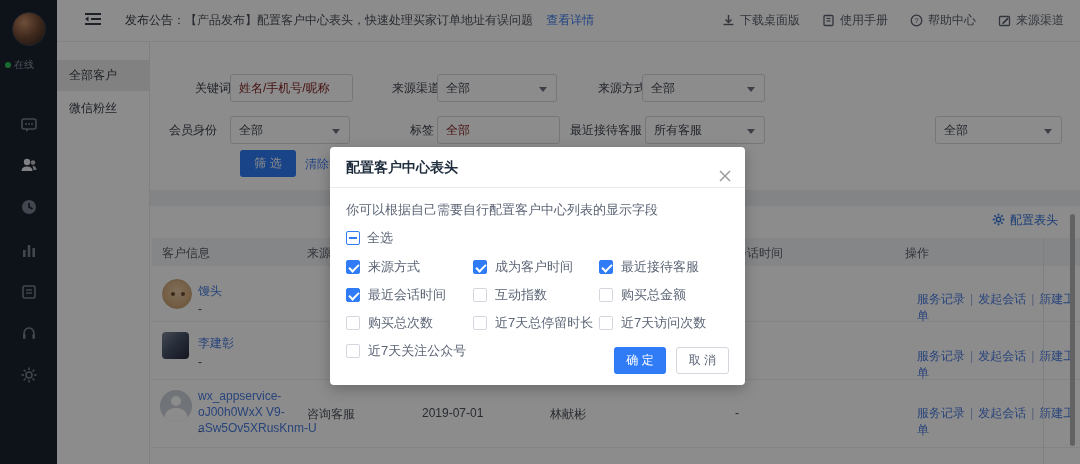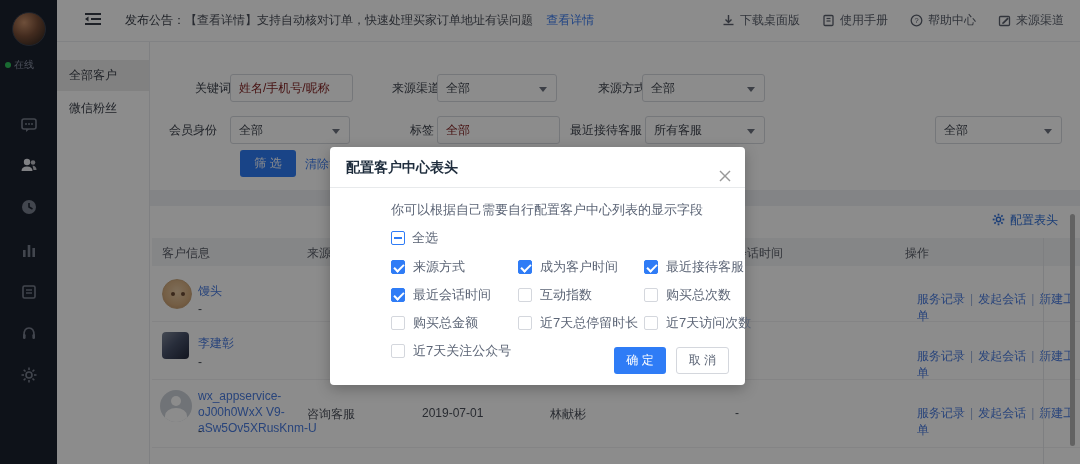--- a/index.html
+++ b/index.html
@@ -66,21 +66,21 @@
   .av-r3 .body { position:absolute; left:5px; top:18px; width:22px; height:16px; border-radius:50% 50% 0 0; background:#fff; }
   .av-r4 { position:absolute; left:160px; top:456px; width:30px; height:30px; border-radius:50%; background:#3c8ce8; }
 
   
   .mask { position:absolute; left:0; top:0; width:1080px; height:464px; background:rgba(0,0,0,0.45); z-index:10; }
   .modal { position:absolute; left:330px; top:147px; width:415px; height:238px; background:#fff; border-radius:4px;
            box-shadow:0 4px 14px rgba(0,0,0,0.25); z-index:20; }
   .modal-header { position:relative; height:41px; line-height:41px; padding:0 16px; border-bottom:1px solid #e8eaec; }
   .modal-title { font-size:14px; font-weight:bold; color:#1f2d3d; }
   .modal-close { position:absolute; right:12px; top:13px; width:16px; height:16px; cursor:pointer; }
-  .modal-body { padding:13px 4px 0 16px;margin-left:45px; }
+  .modal-body { padding:13px 4px 0 16px; }
   .modal-desc { color:#5c6576; font-size:13px; }
   .cb { display:inline-block; width:14px; height:14px; border:1px solid #d4d7dd; border-radius:2px; background:#fff; position:relative; vertical-align:-3px; cursor:pointer; }
   .cb.checked { background:#2f7cf6; border-color:#2f7cf6; }
   .cb.checked:after { content:""; position:absolute; left:4px; top:1px; width:4px; height:8px; border:solid #fff; border-width:0 2px 2px 0; transform:rotate(45deg); }
   .cb.indeterminate { border-color:#2f7cf6; }
   .cb.indeterminate:after { content:""; position:absolute; left:2px; top:5px; width:8px; height:2px; background:#2f7cf6; }
   .select-all { margin-top:10px; color:#5c6576; font-size:13px; }
   .select-all .cb { margin-right:7px; }
   .field-grid { margin-top:6px; display:grid; grid-template-columns:127px 126px 1fr; grid-auto-rows:28px; align-items:center; }
   .field { color:#5c6576; font-size:13px; white-space:nowrap; }
@@ -162,21 +162,21 @@
   <div class="topbar">
     <div class="collapse">
       <svg width="20" height="16" viewBox="0 0 20 16">
           <line x1="2" y1="3" x2="18" y2="3" stroke="#3a3f49" stroke-width="2"></line>
           <line x1="8" y1="8" x2="18" y2="8" stroke="#3a3f49" stroke-width="2"></line>
           <line x1="2" y1="13" x2="18" y2="13" stroke="#3a3f49" stroke-width="2"></line>
           <path d="M5.5 5.5 L2 8 L5.5 10.5 Z" fill="#3a3f49"></path>
         </svg>
     </div>
     <div class="announce">
-      <span class="lbl">发布公告：</span><span>【查看详情】支持自动核对订单，快速处理买家订单地址有误问题</span>
+      <span class="lbl">发布公告：</span><span>【产品发布】配置客户中心表头，快速处理买家订单地址有误问题</span>
       <span class="link">查看详情</span>
     </div>
     <div class="top-actions">
       <div class="top-act">
         <span>
             <svg width="13" height="13" viewBox="0 0 13 13">
               <path d="M6.5 1 L6.5 8 M3.5 5.5 L6.5 8.5 L9.5 5.5" stroke="#5c626e" stroke-width="1.4" fill="none"></path>
               <path d="M1.5 10.5 L11.5 10.5" stroke="#5c626e" stroke-width="1.4"></path>
             </svg>
           </span>
@@ -323,22 +323,22 @@
       <div class="modal-desc">你可以根据自己需要自行配置客户中心列表的显示字段</div>
       <div class="select-all">
         <span class="cb indeterminate"></span><span>全选</span>
       </div>
       <div class="field-grid">
         <label class="field"><span class="cb checked"></span><span>来源方式</span></label>
         <label class="field"><span class="cb checked"></span><span>成为客户时间</span></label>
         <label class="field"><span class="cb checked"></span><span>最近接待客服</span></label>
         <label class="field"><span class="cb checked"></span><span>最近会话时间</span></label>
         <label class="field"><span class="cb"></span><span>互动指数</span></label>
+        <label class="field"><span class="cb"></span><span>购买总金额</span></label>
         <label class="field"><span class="cb"></span><span>购买总次数</span></label>
-        <label class="field"><span class="cb"></span><span>购买总金额</span></label>
         <label class="field"><span class="cb"></span><span>近7天总停留时长</span></label>
         <label class="field"><span class="cb"></span><span>近7天访问次数</span></label>
         <label class="field"><span class="cb"></span><span>近7天关注公众号</span></label>
       </div>
     </div>
     <div class="modal-footer">
       <button class="btn-ok">确 定</button>
       <button class="btn-cancel">取 消</button>
     </div>
   </div>

